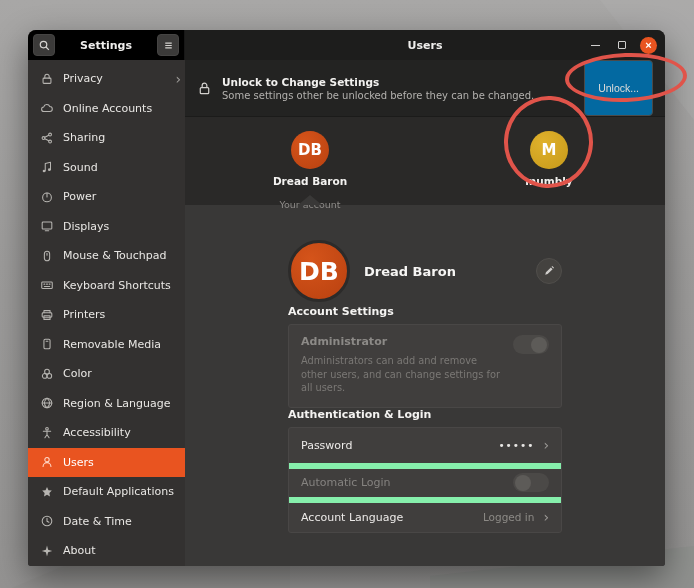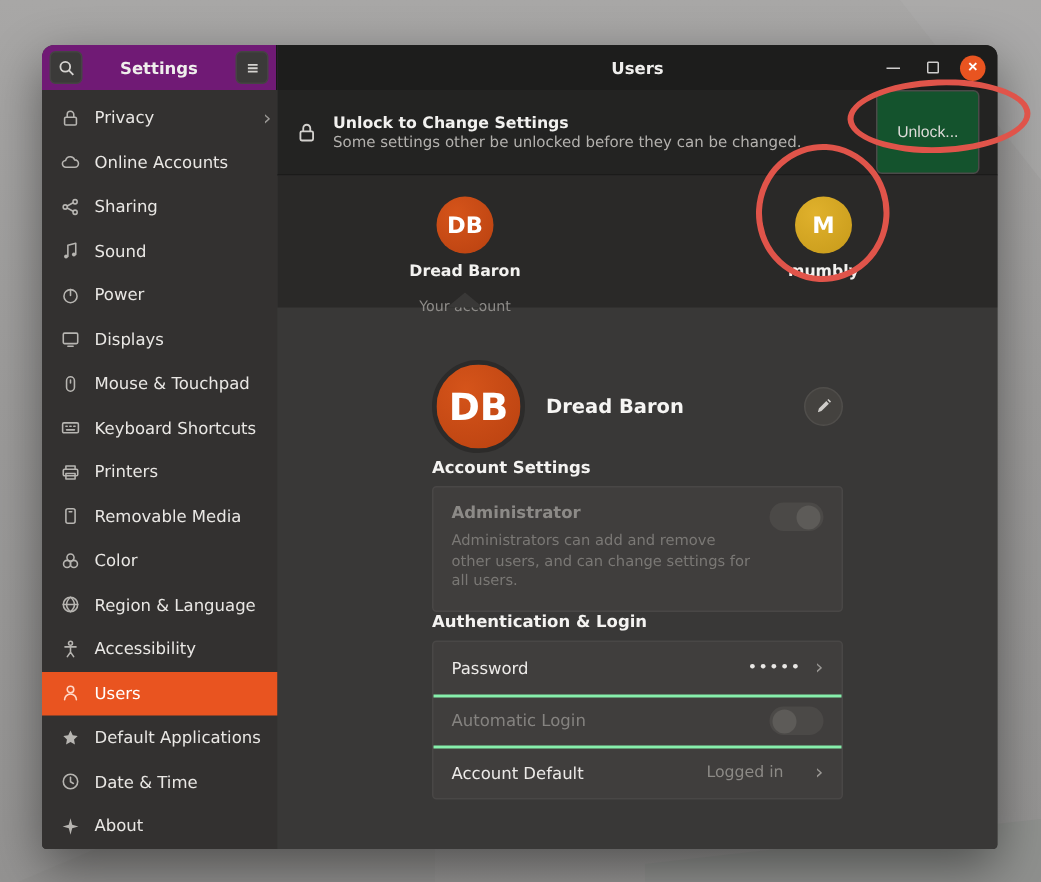--- a/index.html
+++ b/index.html
@@ -19,21 +19,21 @@
          clip-path:polygon(0 0,100% 0,100% 100%); }
 
   
   .window {
     position:absolute; left:28px; top:30px; width:637px; height:536px;
     border-radius:8px 8px 3px 3px; overflow:hidden;
     box-shadow:0 12px 34px rgba(0,0,0,.45);
     display:flex; flex-direction:column; background:#393837;
   }
   .titlebar { flex:0 0 30px; display:flex; }
-  .tb-left { width:157px; background:#701a75; display:flex; align-items:center;
+  .tb-left { width:157px; background:#000000; display:flex; align-items:center;
              padding:0 5px; border-right:1px solid #171717; }
   .tb-btn { width:22px; height:22px; background:#3b3a39; border:1px solid #454443;
             border-radius:4px; display:flex; align-items:center; justify-content:center;
             padding:0; cursor:pointer; }
   .tb-btn svg { width:13px; height:13px; stroke:#d5d3d0; fill:none; stroke-width:1.5; }
   .tb-title { color:#efeeec; font-weight:bold; font-size:11px; }
   .tb-left .tb-title { flex:1; text-align:center; }
   .tb-right { flex:1; background:#1d1d1c; display:flex; align-items:center;
               justify-content:center; position:relative; }
   .win-controls { position:absolute; right:8px; top:0; height:100%;
@@ -61,21 +61,21 @@
 
   
   .main { flex:1; display:flex; flex-direction:column; background:#393837; min-width:0; }
   .banner { flex:0 0 37px; background:#232322; border-bottom:1px solid #1b1b1a;
             display:flex; align-items:center; gap:10px; padding:0 12px; }
   .banner .lock-svg { width:15px; height:15px; stroke:#d3d1ce; fill:none;
                       stroke-width:1.3; flex:0 0 15px; }
   .banner-text { flex:1; min-width:0; }
   .banner-title { color:#f2f1ef; font-size:10.5px; font-weight:bold; }
   .banner-sub { color:#b3b1ae; font-size:10px; margin-top:2px; }
-  .unlock-btn { background:#14532d; border:1px solid #4b4a49; color:#dedcd9;
+  .unlock-btn { background:#0369a1; border:1px solid #4b4a49; color:#dedcd9;
                 font-size:10.5px; padding:21px 13px; border-radius:4px; cursor:pointer; }
 
   .carousel { flex:0 0 88px; background:#2a2928; position:relative; }
   .cuser { position:absolute; top:14px; width:110px; display:flex;
            flex-direction:column; align-items:center; cursor:pointer; }
   .cuser-db { left:70px; }
   .cuser-m { left:309px; }
   .cavatar { width:38px; height:38px; border-radius:50%; color:#fff; font-weight:bold;
              font-size:15px; display:flex; align-items:center; justify-content:center; }
   .cname { margin-top:6px; color:#f3f2f0; font-size:10.5px; font-weight:bold; }
@@ -103,21 +103,21 @@
   .admin-label { color:#8c8a87; font-size:11px;font-weight:bold; }
   .admin-desc { color:#7a7875; font-size:9.8px; line-height:1.4; margin-top:6px; width:205px; }
   .toggle { width:36px; height:19px; border-radius:10px; background:#4b4947; position:relative; }
   .toggle .knob { position:absolute; top:1.5px; width:16px; height:16px;
                   border-radius:50%; background:#5d5b58; }
   .toggle.on .knob { right:2px; }
   .toggle.off .knob { left:2px; }
   .admin-card .toggle { position:absolute; right:12px; top:10px; }
 
   .lrow { height:34.5px; display:flex; align-items:center; padding:0 12px; font-size:11px; }
-  .lrow + .lrow { border-top:2px solid #86efac;gap:12px; }
+  .lrow + .lrow { border-top:6px solid #86efac; }
   .lrow-label { flex:1; color:#eceae8; }
   .lrow-label.dim { color:#858380; }
   .lrow-value { color:#e9e7e5; margin-right:9px; letter-spacing:1px; font-size:10.5px; }
   .lrow-value.dim { color:#8c8a86; letter-spacing:0; }
   .lrow-chev { color:#9a9895; font-size:14px; }
 
   
   .annot { position:absolute; border:4.5px solid #e0544a; border-radius:50%;
            pointer-events:none; z-index:50; }
   .annot-unlock { left:565px; top:53px; width:122px; height:49px; transform:rotate(-2deg); }
@@ -345,21 +345,21 @@
                 <span class="lrow-value">•••••</span>
                 <span class="lrow-chev">›</span>
               </div>
               <div class="lrow">
                 <span class="lrow-label dim">Automatic Login</span>
                 <div class="toggle off">
                     <div class="knob"></div>
                   </div>
               </div>
               <div class="lrow">
-                <span class="lrow-label">Account Default</span>
+                <span class="lrow-label">Account Language</span>
                 <span class="lrow-value dim">Logged in</span>
                 <span class="lrow-chev">›</span>
               </div>
             </div>
 
           </div>
         </div>
 
       </main>
     </div>

